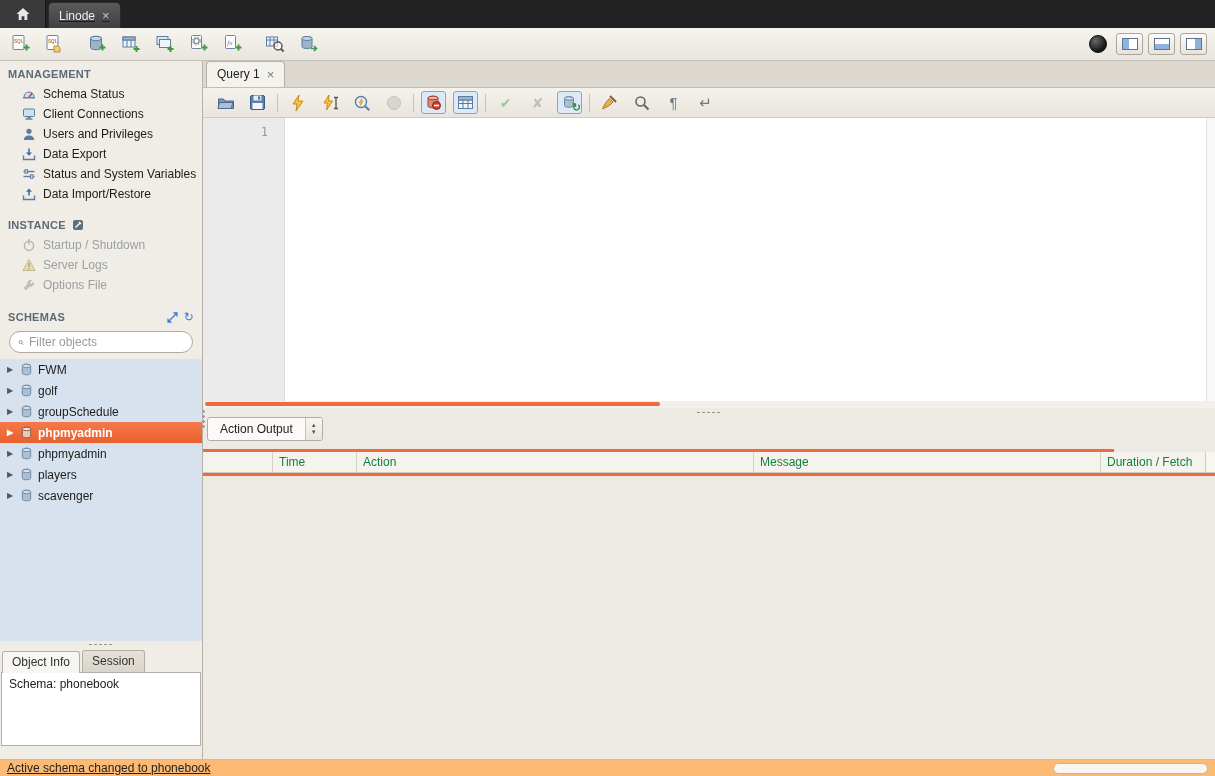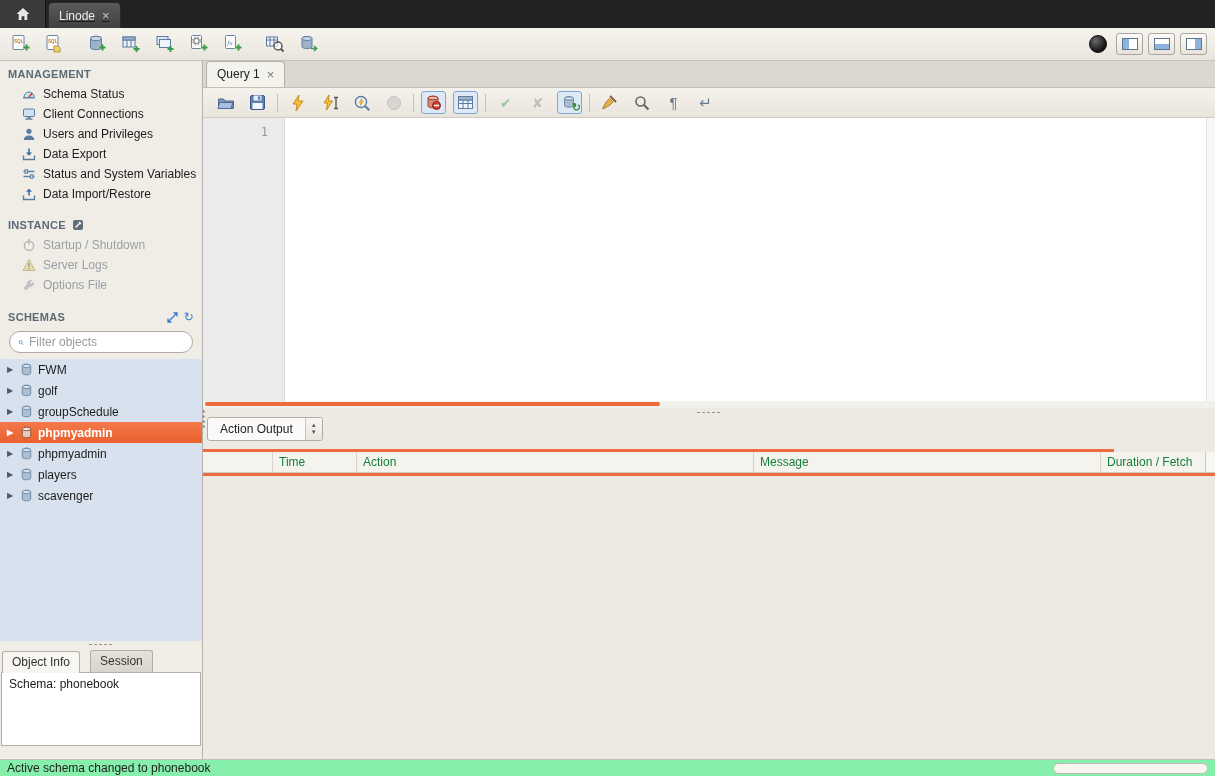--- a/index.html
+++ b/index.html
@@ -42,21 +42,21 @@
 
   .schema-list { flex:1; background:#d8e2ee; overflow:hidden; min-height:0; }
   .schema-item { display:flex; align-items:center; gap:5px; height:21px; padding-left:5px; white-space:nowrap; }
   .schema-item .tri { width:10px; font-size:8px; color:#4f5a64; text-align:center; }
   .schema-item.selected { background:linear-gradient(#f5794a,#e9602e); color:#fff; font-weight:bold; }
   .schema-item.selected .tri { color:#fff; }
 
   .grip-h { height:7px; display:flex; align-items:center; justify-content:center; }
   .grip-dots { width:26px; height:3px; background-image:radial-gradient(#9a968e 1px, transparent 1.2px); background-size:5px 3px; }
 
-  .info-tabs { display:flex; align-items:flex-end; height:24px; padding-left:2px; gap:10px; flex:0 0 auto; }
+  .info-tabs { display:flex; align-items:flex-end; height:24px; padding-left:2px; gap:2px; flex:0 0 auto; }
   .info-tab { padding:3px 9px 4px; border:1px solid #b3afa6; border-bottom:none; border-radius:3px 3px 0 0; background:linear-gradient(#e6e2da,#d9d5cc); color:#333; }
   .info-tab.active { background:#f8f6f2; position:relative; top:1px; }
   .object-info { height:74px; background:#fff; border:1px solid #b3afa6; margin:0 1px 13px 1px; padding:4px 7px; flex:0 0 auto; }
 
   
   .main { flex:1; display:flex; flex-direction:column; min-width:0; min-height:0; }
   .query-tabbar { height:27px; background:#dcd8cf; display:flex; padding-left:3px; border-bottom:1px solid #c2beb6; flex:0 0 auto; }
   .query-tab { display:flex; align-items:center; gap:7px; padding:4px 10px 5px; background:#f4f2ec; border:1px solid #b3afa6; border-bottom:none; border-radius:4px 4px 0 0; color:#222; }
   .qt-close { color:#777; font-size:13px; line-height:1; }
 
@@ -85,21 +85,21 @@
   .combo-label { display:flex; align-items:center; padding:0 12px; color:#222; }
   .combo-stepper { width:17px; border-left:1px solid #c9c5bd; display:flex; flex-direction:column; align-items:center; justify-content:center; font-size:6px; color:#555; line-height:1.2; background:linear-gradient(#f8f6f2,#e9e5dd); }
 
   .orange-rule-partial { height:3px; background:#ed6b3c; width:90%; flex:0 0 auto; }
   .output-header { height:21px; display:flex; background:#f5f3ee; border-bottom:1px solid #cfcbc3; color:#15803d; flex:0 0 auto; overflow:hidden; }
   .oh-col { padding:3px 6px 0; border-right:1px solid #d6d2ca; white-space:nowrap; overflow:hidden; flex:0 0 auto; }
   .orange-rule-full { height:3px; background:#ed6b3c; flex:0 0 auto; }
   .out-bottom-gap { flex:1; }
 
   
-  .statusbar { height:17px; background:#86efac; border-top:1px solid #c2beb6; display:flex; align-items:center; padding:0 7px; color:#222; flex:0 0 auto; }
+  .statusbar { height:17px; background:#fdba74; border-top:1px solid #c2beb6; display:flex; align-items:center; padding:0 7px; color:#222; flex:0 0 auto;text-decoration:underline; }
   .status-scroll { margin-left:auto; width:155px; height:11px; border:1px solid #bcb8b0; border-radius:6px; background:#f8f6f1; }
 
   .v-grip { position:absolute; left:199px; top:338px; width:8px; height:34px; display:flex; align-items:center; justify-content:center; }
   .v-grip-dots { width:3px; height:24px; background-image:radial-gradient(#9a968e 1px, transparent 1.2px); background-size:3px 5px; }
 
   svg { display:block; }
 </style>
 </head>
 <body>
 

